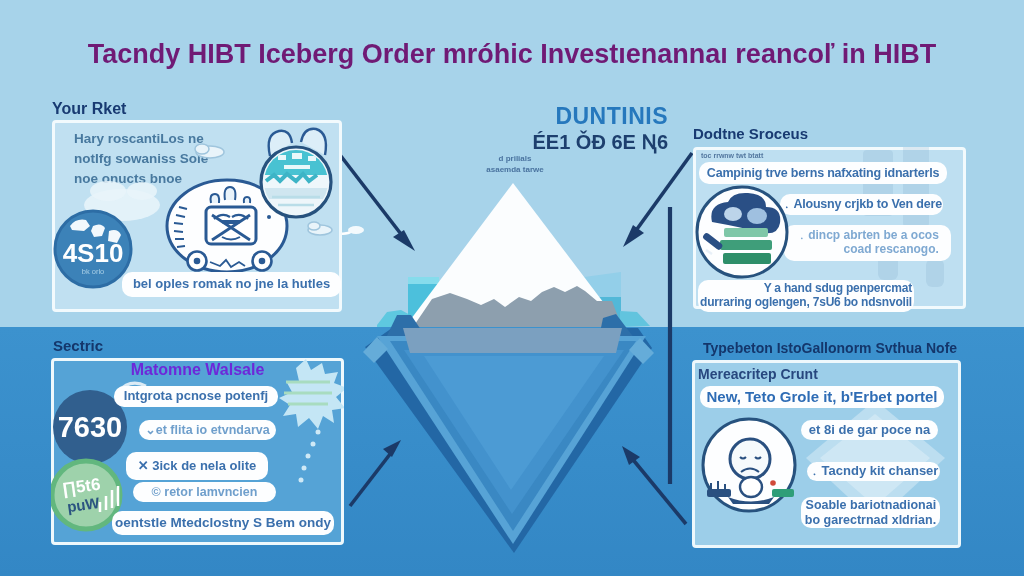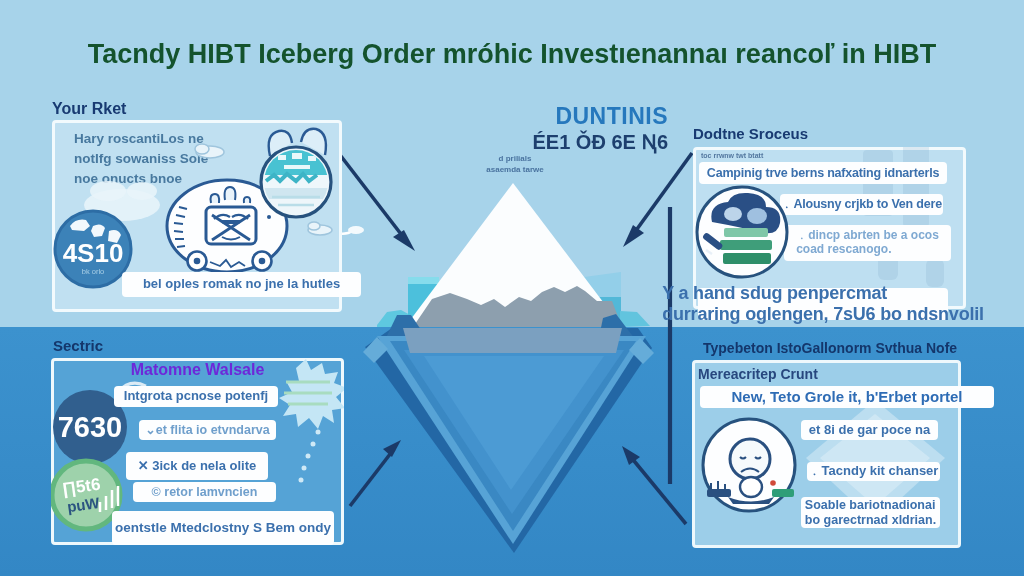--- a/index.html
+++ b/index.html
@@ -2,30 +2,30 @@
 <html><head>
 <meta charset="utf-8">
 <style>
 html,body{margin:0;padding:0}
 body{width:1024px;height:576px;position:relative;overflow:hidden;
   font-family:"Liberation Sans",sans-serif;background:#a7d3ea}
 .abs{position:absolute}
 #water{left:0;top:327px;width:1024px;height:249px;
   background:linear-gradient(#3c92ce,#3387c5)}
 #title{left:0;top:39px;width:1024px;text-align:center;
-  font-size:27px;font-weight:bold;color:#14532d;letter-spacing:0px}
+  font-size:27px;font-weight:bold;color:#701a75;letter-spacing:0px}
 .lbl{font-weight:bold;color:#183a72}
 .card{position:absolute;border:3px solid #f2fafd;border-radius:4px;box-sizing:border-box}
 #c1{left:52px;top:120px;width:290px;height:192px;background:#c0e0f1}
 #c2{left:693px;top:147px;width:273px;height:162px;background:#bedff1}
 #c3{left:51px;top:358px;width:293px;height:187px;background:#55a3d6;border-color:#eef8fc}
 #c4{left:692px;top:360px;width:269px;height:188px;background:#9ccee9;border-color:#eef8fc}
-.pill{position:absolute;background:#fdfeff;border-radius:4px;box-sizing:border-box;
+.pill{position:absolute;background:#fdfeff;border-radius:10px;box-sizing:border-box;
   color:#3b70ad;font-weight:bold;display:flex;align-items:center;justify-content:center;
-  text-align:left;line-height:1.15;white-space:nowrap}
+  text-align:right;line-height:1.15;white-space:nowrap}
 #duntinis{left:362px;top:103px;width:306px;text-align:right;font-weight:bold;
   font-size:23px;color:#2678bd;letter-spacing:0.5px}
 #ee1{left:362px;top:128px;width:306px;text-align:right;font-weight:bold;
   font-size:20px;color:#1d3f6e;letter-spacing:0px}
 #sub1{left:362px;top:154px;width:306px;text-align:center;font-weight:bold;
   font-size:8px;color:#4a739f}
 #sub2{left:362px;top:165px;width:306px;text-align:center;font-weight:bold;
   font-size:8px;color:#4a739f}
 .small{font-size:13px}
 </style>
@@ -151,39 +151,39 @@
 
   <circle cx="93" cy="249" r="38" fill="#3c82b8" stroke="#2d6da5" stroke-width="3"></circle>
   <g fill="#f2f8fc">
     <path d="M70,226 q6,-8 16,-6 l4,6 -6,5 -12,-1 z"></path>
     <path d="M93,226 q8,-4 12,2 l-3,8 -8,1 -3,-6 z"></path>
     <path d="M109,231 q9,-3 12,4 l-4,8 -9,-2 z"></path>
   </g>
   <text x="93" y="262" text-anchor="middle" font-size="26" font-weight="bold" fill="#fff" font-family="Liberation Sans">4S10</text>
   <text x="93" y="274" text-anchor="middle" font-size="7.5" fill="#a8cfe6" font-family="Liberation Sans">bk orlo</text>
 </svg>
-<div class="pill small" style="left:122px;top:272px;width:239px;height:25px">bel oples romak no jne la hutles</div>
+<div class="pill small" style="left:122px;top:272px;width:219px;height:25px">bel oples romak no jne la hutles</div>
 
 <div id="c2" class="card"></div>
 <svg class="abs" style="left:693px;top:147px" width="273" height="162" viewBox="693 147 273 162">
 
   <g fill="#6f9cbe" opacity="0.17">
     <rect x="863" y="150" width="30" height="66" rx="4"></rect>
     <rect x="903" y="143" width="26" height="84" rx="4"></rect>
     <circle cx="888" cy="240" r="10"></circle>
     <rect x="878" y="250" width="20" height="30" rx="6"></rect>
     <circle cx="935" cy="250" r="9"></circle>
     <rect x="926" y="259" width="18" height="28" rx="6"></rect>
   </g>
 </svg>
 <div class="abs" style="left:701px;top:152px;font-size:7px;font-weight:bold;color:#53779f">toc rrwnw twt btatt</div>
 <div class="pill" style="left:699px;top:162px;width:248px;height:22px;font-size:12.5px;letter-spacing:-0.2px">Campinig trve berns nafxating idnarterls</div>
 <div class="pill" style="left:780px;top:194px;width:163px;height:21px;font-size:12.5px;letter-spacing:-0.2px">﹒Alousny crjkb to Ven dere</div>
 <div class="pill" style="left:784px;top:225px;width:167px;height:36px;font-size:12px;color:#7fa9d2">﹒dincp abrten be a ocos<br>coad rescanogo.</div>
-<div class="pill" style="left:698px;top:288px;width:250px;height:32px;font-size:18px;letter-spacing:-0.2px">Y a hand sdug penpercmat<br>durraring oglengen, 7sU6 bo ndsnvolil</div>
+<div class="pill" style="left:698px;top:280px;width:216px;height:32px;font-size:12px;letter-spacing:-0.2px">Y a hand sdug penpercmat<br>durraring oglengen, 7sU6 bo ndsnvolil</div>
 <svg class="abs" style="left:693px;top:180px" width="110" height="110" viewBox="693 180 110 110">
   <circle cx="742" cy="232" r="45" fill="#fdfeff" stroke="#27527e" stroke-width="3"></circle>
   <g fill="#2a4f85">
     <path d="M712,222 q-4,-18 16,-20 q4,-10 20,-9 q18,1 18,14 q16,0 14,16 q-2,12 -16,10 q-24,-6 -52,-11 z"></path>
   </g>
   <ellipse cx="733" cy="214" rx="9" ry="7" fill="#bcd4ea"></ellipse>
   <ellipse cx="757" cy="216" rx="10" ry="8" fill="#9fc0e0"></ellipse>
   <g>
     <rect x="724" y="228" width="44" height="9" rx="2" fill="#7fc7a8"></rect>
     <rect x="720" y="240" width="52" height="10" rx="2" fill="#3f9e7a"></rect>
@@ -218,29 +218,29 @@
   <text x="82" y="492" text-anchor="middle" font-size="17" font-weight="bold" fill="#fff" font-family="Liberation Sans" transform="rotate(-8 82 492)">∏5t6</text>
   <text x="84" y="510" text-anchor="middle" font-size="15" font-weight="bold" fill="#2b5480" font-family="Liberation Sans" transform="rotate(-8 84 510)">puW</text>
   <g stroke="#fff" stroke-width="2.5">
     <path d="M100,512 v-10 M106,510 v-14 M112,508 v-18 M118,506 v-20"></path>
   </g>
 </svg>
 <div class="pill" style="left:114px;top:386px;width:164px;height:21px;font-size:13px">Intgrota pcnose potenfj</div>
 <div class="pill" style="left:139px;top:420px;width:137px;height:20px;font-size:12.5px;color:#6f9fcc">⌄et flita io etvndarva</div>
 <div class="pill" style="left:126px;top:452px;width:142px;height:28px;font-size:13px">✕ 3ick de nela olite</div>
 <div class="pill" style="left:133px;top:482px;width:143px;height:20px;font-size:12.5px;color:#6f9fcc">© retor lamvncien</div>
-<div class="pill" style="left:112px;top:511px;width:222px;height:34px;font-size:13.5px">oentstle Mtedclostny S Bem ondy</div>
+<div class="pill" style="left:112px;top:511px;width:222px;height:24px;font-size:13.5px">oentstle Mtedclostny S Bem ondy</div>
 
 <div id="c4" class="card"></div>
 <svg class="abs" style="left:692px;top:360px" width="269" height="188" viewBox="692 360 269 188">
   <polygon points="875,400 945,458 875,522 806,458" fill="#ffffff" opacity="0.32"></polygon>
   <polygon points="875,414 930,458 875,506 820,458" fill="#ffffff" opacity="0.28"></polygon>
 </svg>
 <div class="abs" style="left:698px;top:366px;font-size:14px;font-weight:bold;color:#27477e">Mereacritep Crunt</div>
-<div class="pill" style="left:700px;top:386px;width:294px;height:22px;font-size:15px;color:#2e6cb5">New, Teto Grole it, b'Erbet portel</div>
+<div class="pill" style="left:700px;top:386px;width:244px;height:22px;font-size:15px;color:#2e6cb5">New, Teto Grole it, b'Erbet portel</div>
 <div class="pill" style="left:801px;top:420px;width:137px;height:20px;font-size:13px">et 8i de gar poce na</div>
 <div class="pill" style="left:807px;top:462px;width:133px;height:19px;font-size:13px">﹒Tacndy kit chanser</div>
 <div class="pill" style="left:801px;top:497px;width:139px;height:31px;font-size:12.5px">Soable bariotnadionai<br>bo garectrnad xldrian.</div>
 <svg class="abs" style="left:698px;top:412px" width="102" height="102" viewBox="698 412 102 102">
   <circle cx="749" cy="465" r="46" fill="#fdfeff" stroke="#27527e" stroke-width="3"></circle>
   <circle cx="750" cy="459" r="20" fill="#f6fafc" stroke="#2a5080" stroke-width="3"></circle>
   <g stroke="#2a5080" stroke-width="2" fill="none">
     <path d="M740,457 q3,3 6,0 M755,457 q3,3 6,0"></path>
     <path d="M741,472 q9,-7 18,0"></path>
   </g>

